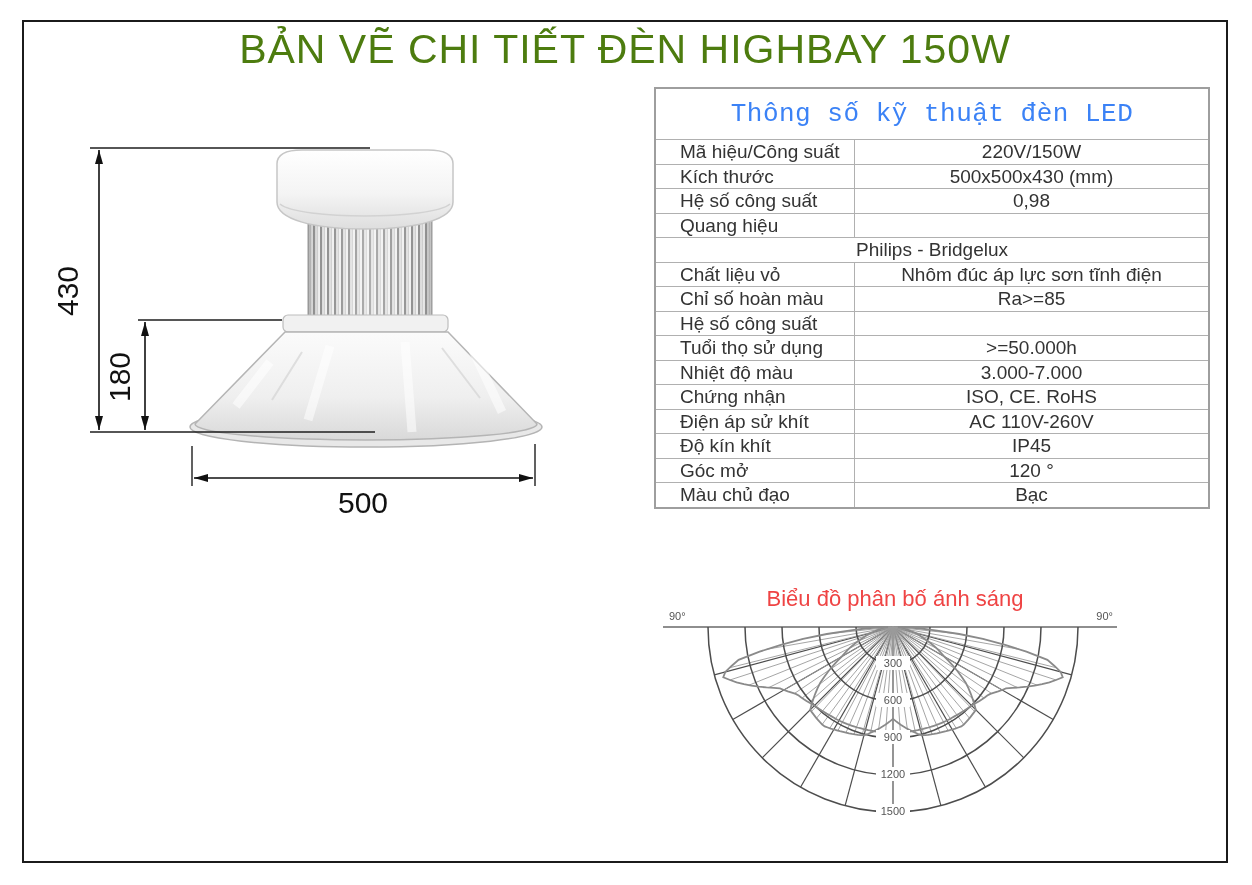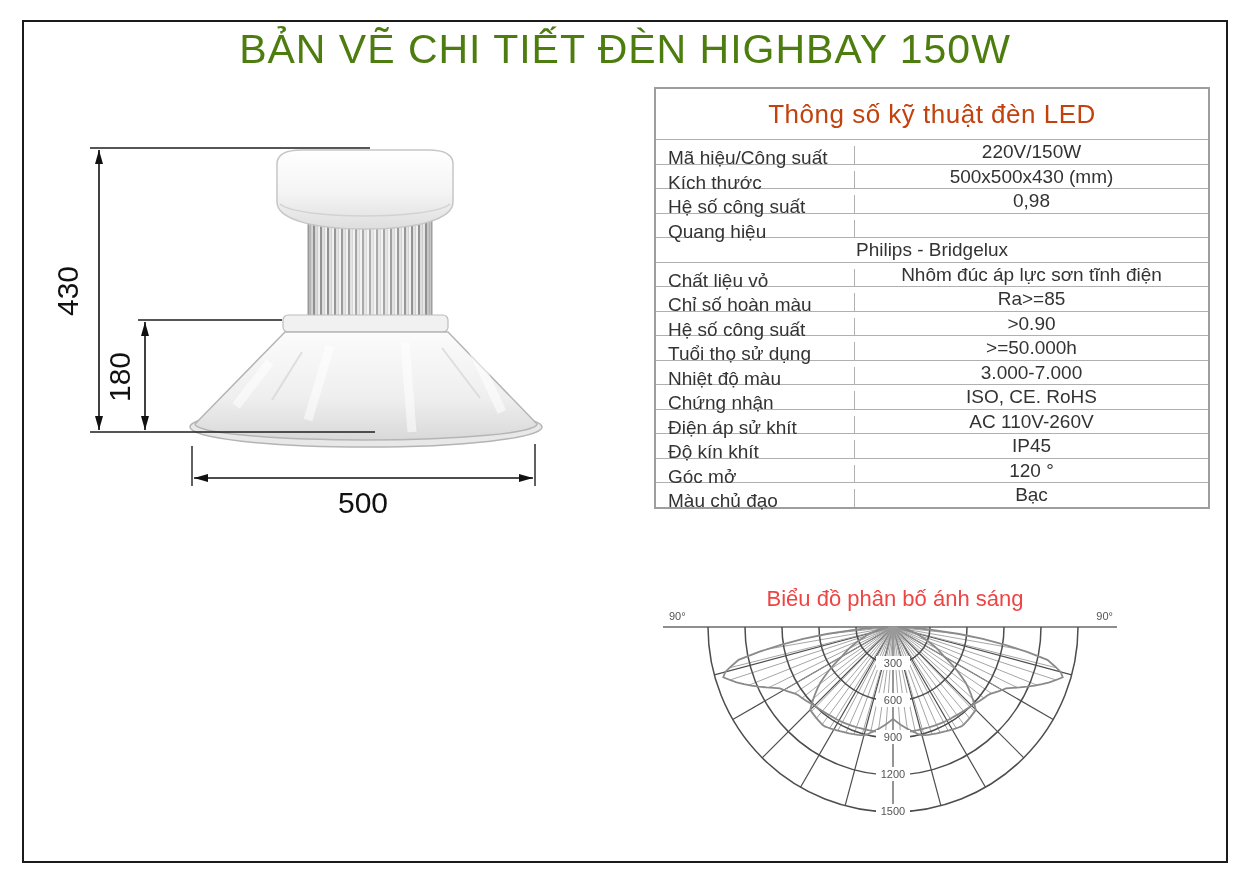--- a/index.html
+++ b/index.html
@@ -4,25 +4,25 @@
 <style>
   html,body{margin:0;padding:0;background:#ffffff;}
   body{font-family:"Liberation Sans", sans-serif; color:#1c1c1c;}
   #stage{position:relative;width:1252px;height:885px;background:#ffffff;overflow:hidden;}
   .page-border{position:absolute;left:22px;top:20px;width:1202px;height:839px;border:2px solid #1b1b1b;}
   .page-title{position:absolute;left:22px;top:26px;width:1206px;text-align:center;
     font-size:41px;font-weight:400;letter-spacing:1px;color:#4d7c0f;}
   
   .spec-table{position:absolute;left:654px;top:87px;width:556px;border:2px solid #9e9e9e;
     box-sizing:border-box;background:#fff;}
-  .spec-header{height:50px;line-height:50px;text-align:center;font-size:26px;color:#c2410c;
-    letter-spacing:.5px;}
+  .spec-header{height:50px;line-height:50px;text-align:center;font-size:26px;color:#3b82f6;
+    letter-spacing:.5px;font-family:Liberation Mono, monospace;}
   .spec-row{display:flex;height:24.5px;border-top:1px solid #b0b0b0;box-sizing:border-box;}
   .spec-row .td{line-height:23.5px;font-size:19px;color:#333;white-space:nowrap;overflow:visible;}
-  .td.label{width:199px;padding-left:12px;border-right:1px solid #b0b0b0;box-sizing:border-box;margin-top:6px;}
+  .td.label{width:199px;padding-left:24px;border-right:1px solid #b0b0b0;box-sizing:border-box;}
   .td.value{flex:1;text-align:center;}
   
   .chart-title{position:absolute;left:655px;top:586px;width:480px;text-align:center;
     font-size:22px;color:#ef4444;}
   #dist-svg{position:absolute;left:655px;top:605px;}
   
   #draw-svg{position:absolute;left:40px;top:130px;}
   .dim-text{font-family:"Liberation Sans",sans-serif;font-size:30px;fill:#111;}
 </style>
 </head>
@@ -129,21 +129,20 @@
       <div class="td value">Nhôm đúc áp lực sơn tĩnh điện</div>
     </div>
 
     <div class="spec-row">
       <div class="td label">Chỉ số hoàn màu</div>
       <div class="td value">Ra&gt;=85</div>
     </div>
 
     <div class="spec-row">
       <div class="td label">Hệ số công suất</div>
-      <div class="td value">&gt;0.90</div>
     </div>
 
     <div class="spec-row">
       <div class="td label">Tuổi thọ sử dụng</div>
       <div class="td value">&gt;=50.000h</div>
     </div>
 
     <div class="spec-row">
       <div class="td label">Nhiệt độ màu</div>
       <div class="td value">3.000-7.000</div>

